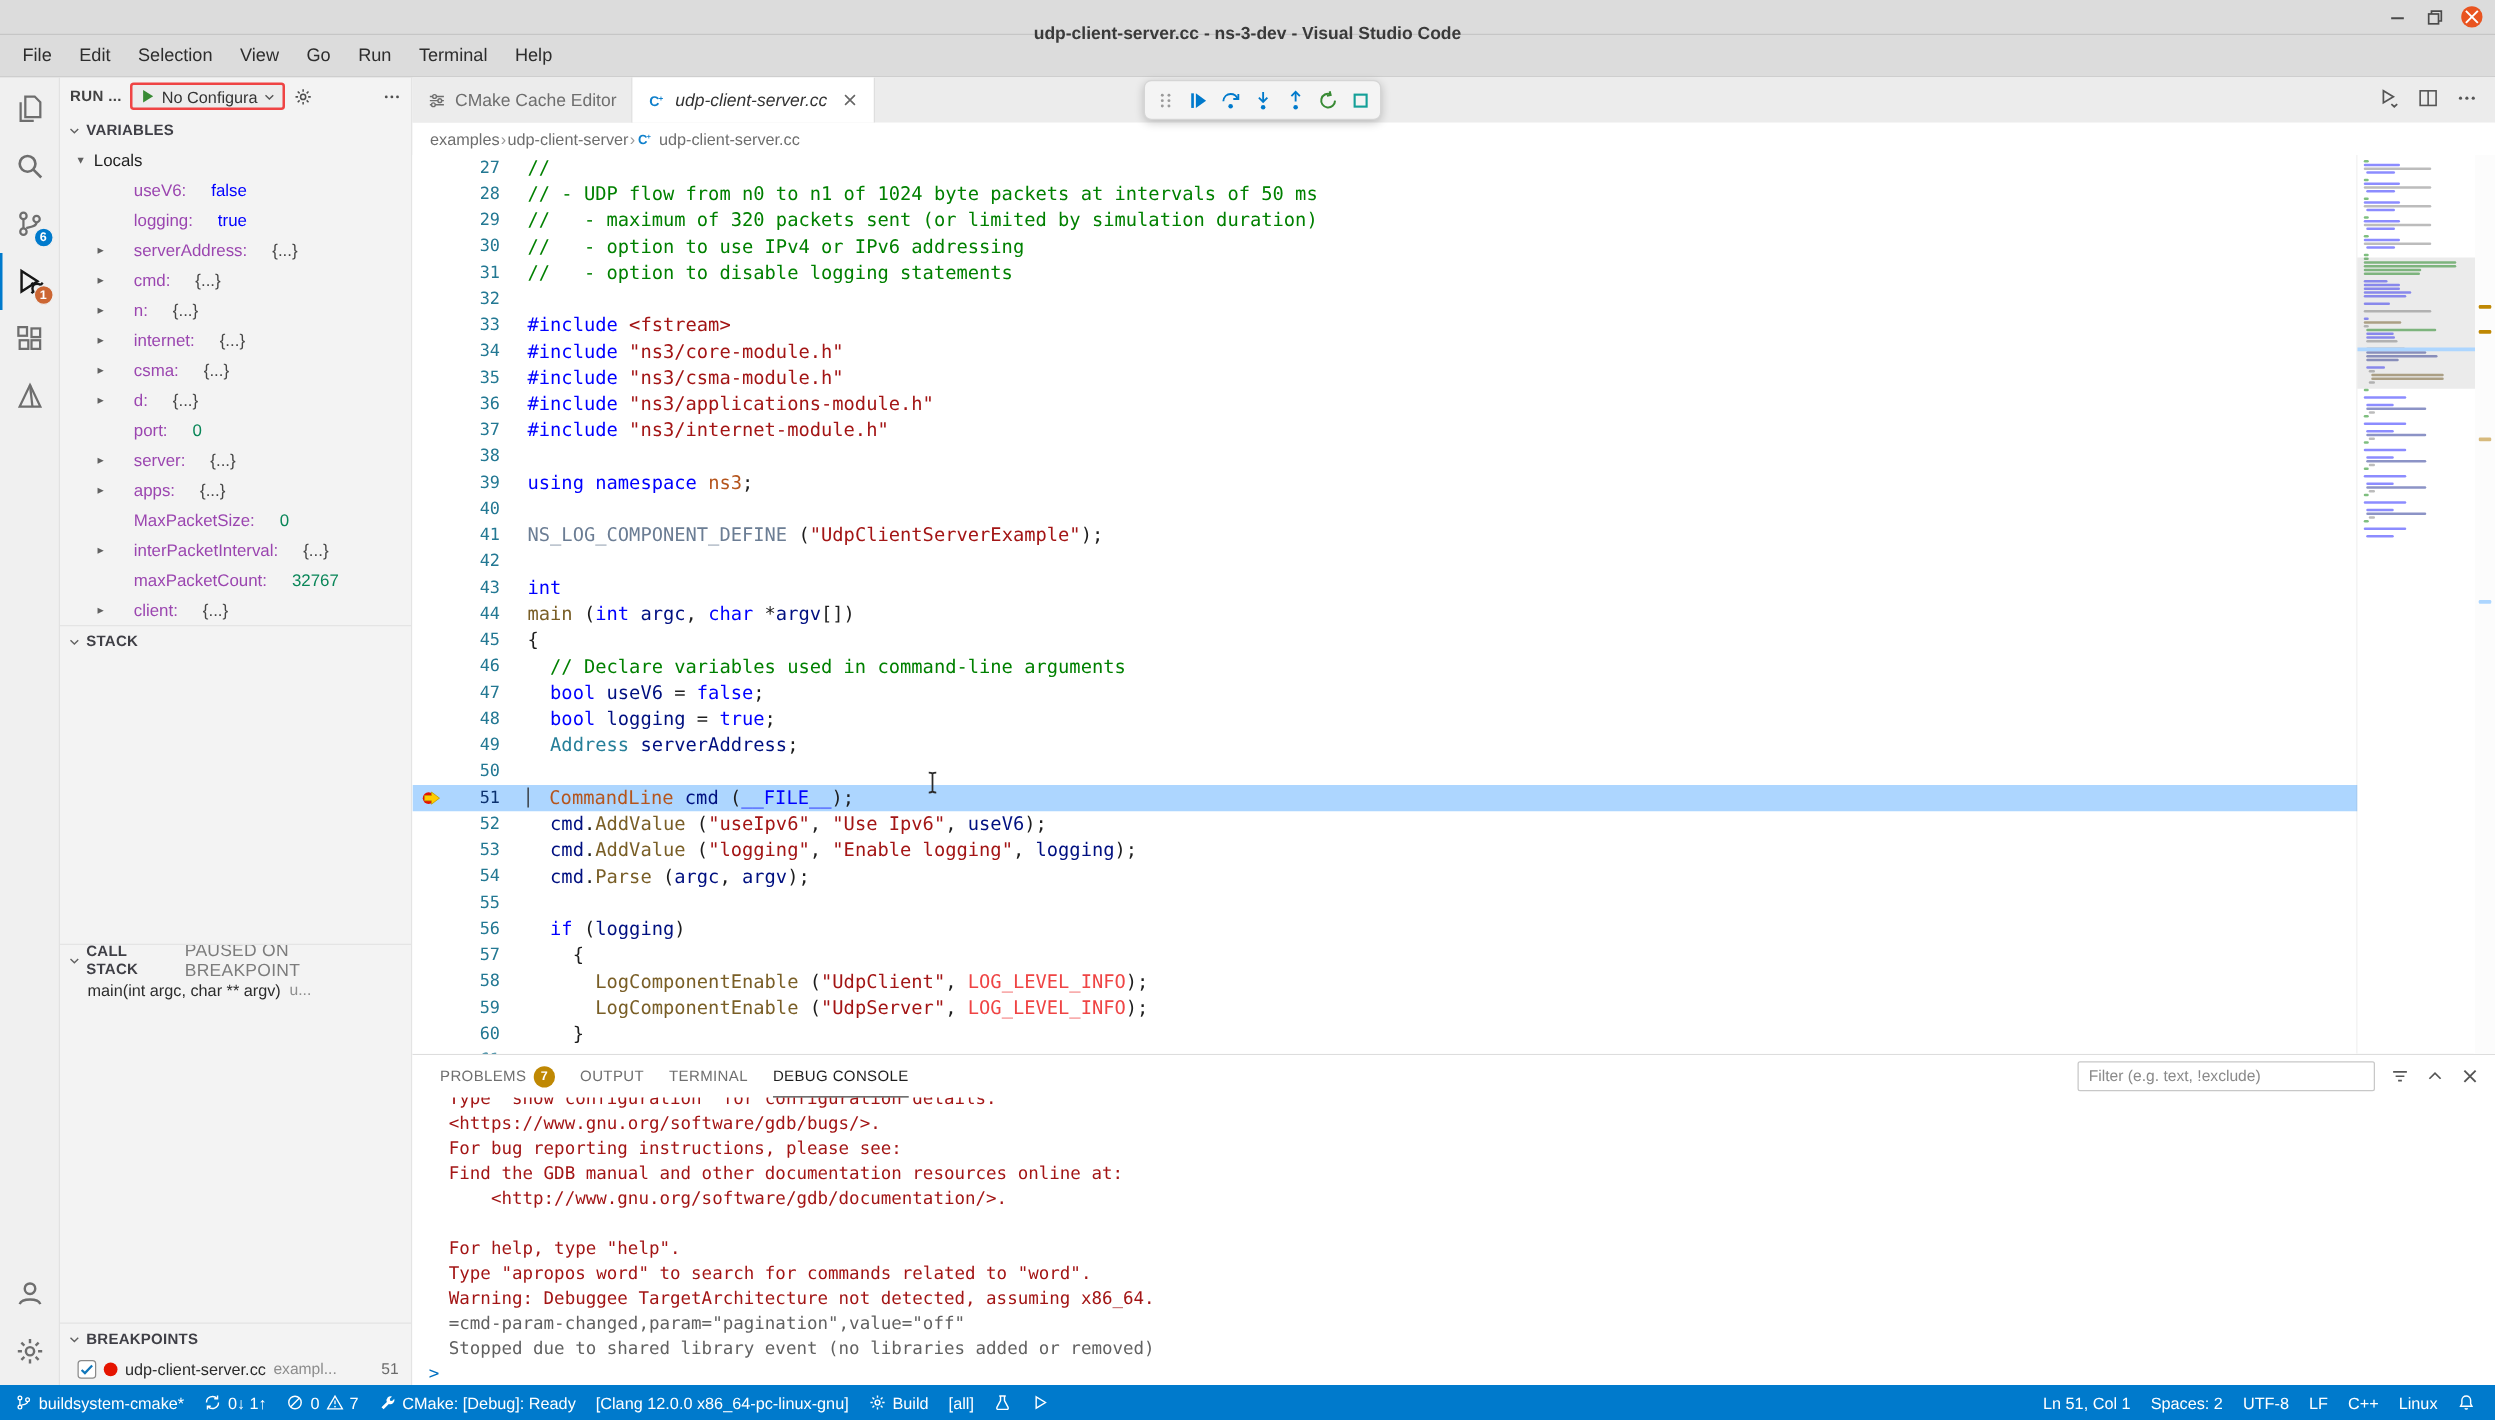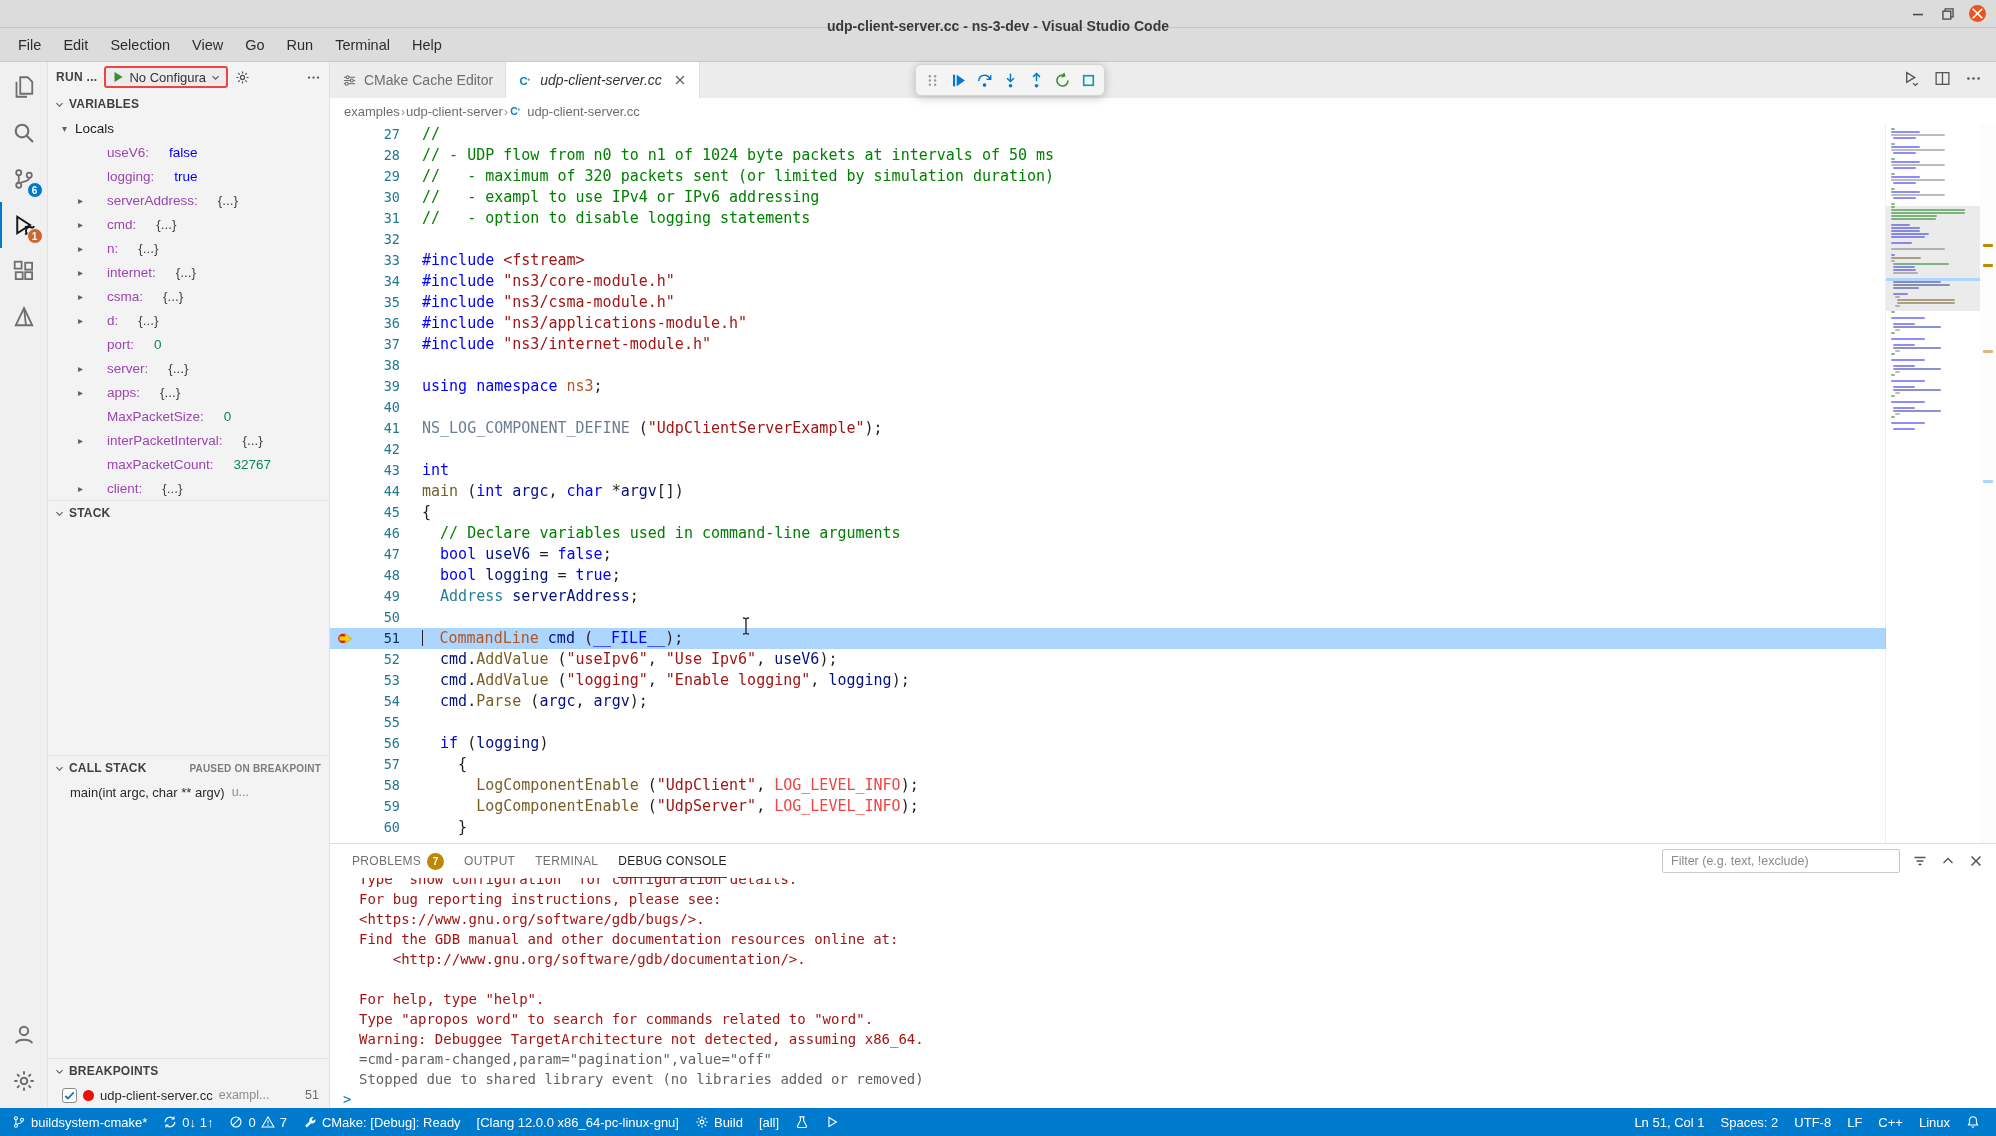--- a/index.html
+++ b/index.html
@@ -34,21 +34,21 @@
   .run-header{height:30px;display:flex;align-items:center;padding:0 8px;gap:7px;flex:none;}
   .run-title{font-size:12px;font-weight:700;color:#424242;letter-spacing:.3px;white-space:nowrap;}
   .config-picker{display:flex;align-items:center;gap:4px;font-size:13px;color:#333;border:2px solid #ef4444;background:#ececec;border-radius:3px;padding:1px 5px;height:22px;}
   .config-picker .green{color:#388a34;width:14px;height:14px;}
   .config-picker .small{width:11px;height:11px;color:#555;}
   .hdr-ic{color:#4f4f4f;width:15px;height:15px;}
   #runMore{margin-left:auto;}
   .pane{overflow:hidden;border-top:1px solid #e4e4e4;}
   .pane-header{height:24px;display:flex;align-items:center;gap:4px;padding:0 6px;font-size:12px;font-weight:700;color:#3f3f46;letter-spacing:.2px;}
   .pane-chev{width:11px;height:11px;display:inline-flex;color:#616161;}
-  .pane-badge{margin-left:auto;font-size:10px;font-weight:700;color:#7c7c7c;letter-spacing:.2px;padding-right:2px;}
+  .pane-badge{margin-left:auto;font-size:14px;font-weight:400;color:#7c7c7c;letter-spacing:.2px;padding-right:2px;}
   .pane-vars{height:408px;border-top:none;}
   .pane-watch{height:255px;}
   .pane-stack{height:303px;}
   .pane-bp{flex:1;}
   .scope-row,.var-row{height:24px;display:flex;align-items:center;}
   .scope-row{padding-left:10px;gap:4px;color:#1e1e1e;}
   .var-row{padding-left:26px;gap:20px;}
   .var-chev{width:13px;color:#616161;font-size:10px;text-align:center;flex:none;}
   .var-name{color:#9b46b0;white-space:nowrap;}
   .var-val{white-space:nowrap;}
@@ -523,21 +523,21 @@
               <span class="bp-margin"></span>
               <span class="ln">29</span>
             </span>
             <span class="ltext"><span class="tk-cm">//   - maximum of 320 packets sent (or limited by simulation duration)</span></span>
           </div>
           <div class="code-line">
             <span class="gutter">
               <span class="bp-margin"></span>
               <span class="ln">30</span>
             </span>
-            <span class="ltext"><span class="tk-cm">//   - exampl to use IPv4 or IPv6 addressing</span></span>
+            <span class="ltext"><span class="tk-cm">//   - option to use IPv4 or IPv6 addressing</span></span>
           </div>
           <div class="code-line">
             <span class="gutter">
               <span class="bp-margin"></span>
               <span class="ln">31</span>
             </span>
             <span class="ltext"><span class="tk-cm">//   - option to disable logging statements</span></span>
           </div>
           <div class="code-line">
             <span class="gutter">
@@ -969,22 +969,22 @@
             </span>
           <span class="panel-ic" id="pIcClose">
               <svg viewBox="0 0 16 16" fill="none" stroke="currentColor" stroke-width="1.5">
                 <path d="M3.5 3.5l9 9M12.5 3.5l-9 9"></path>
               </svg>
             </span>
         </div>
       </div>
       <div class="console" id="consoleEl">
           <div class="console-line t-red clipped">Type "show configuration" for configuration details.</div>
+          <div class="console-line t-red">&lt;https://www.gnu.org/software/gdb/bugs/&gt;.</div>
           <div class="console-line t-red">For bug reporting instructions, please see:</div>
-          <div class="console-line t-red">&lt;https://www.gnu.org/software/gdb/bugs/&gt;.</div>
           <div class="console-line t-red">Find the GDB manual and other documentation resources online at:</div>
           <div class="console-line t-red">    &lt;http://www.gnu.org/software/gdb/documentation/&gt;.</div>
           <div class="console-line t-red"></div>
           <div class="console-line t-red">For help, type "help".</div>
           <div class="console-line t-red">Type "apropos word" to search for commands related to "word".</div>
           <div class="console-line t-red">Warning: Debuggee TargetArchitecture not detected, assuming x86_64.</div>
           <div class="console-line t-gray">=cmd-param-changed,param="pagination",value="off"</div>
           <div class="console-line t-gray">Stopped due to shared library event (no libraries added or removed)</div>
           <div class="console-line prompt-row">&gt;</div>
         </div>

